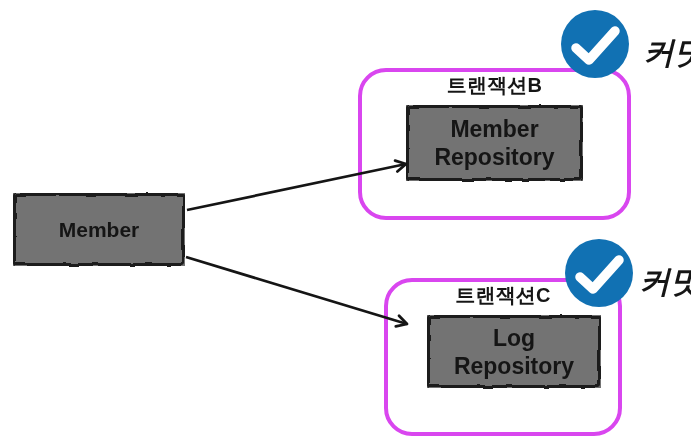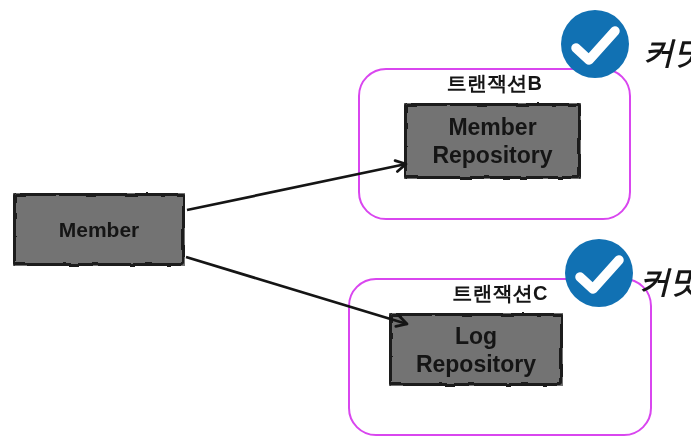--- a/index.html
+++ b/index.html
@@ -20,21 +20,21 @@
     position: absolute;
     left: 0;
     top: 0;
     z-index: 2;
     pointer-events: none;
   }
   
   .group {
     position: absolute;
     box-sizing: border-box;
-    border: 2px solid #d946ef;
+    border: 4px solid #d946ef;
     border-radius: 28px;
     background: transparent;
     z-index: 1;
   }
   .group-title {
     padding-top: 3px;
     text-align: center;
     font-size: 20px;
     line-height: 21px;
     font-weight: bold;
@@ -78,21 +78,21 @@
     z-index: 3;
     font-size: 31px;
     font-weight: bold;
     white-space: nowrap;
     font-style: italic;
   }
   
   #member-service { left: 13px;  top: 193px; width: 172px; height: 73px; }
   #group-b        { left: 358px; top: 68px;  width: 273px; height: 152px; }
   #repo-b         { left: 44px;  top: 33px;  width: 177px; height: 76px; }
-  #group-c        { left: 348px; top: 278px; width: 304px; height: 158px; }
+  #group-c        { left: 384px; top: 278px; width: 238px; height: 158px; }
   #repo-c         { left: 39px;  top: 33px;  width: 174px; height: 73px; }
   #badge-b        { left: 561px; top: 10px; }
   #badge-c        { left: 565px; top: 239px; }
   #commit-b       { left: 643px; top: 32px; }
   #commit-c       { left: 639px; top: 261px; }
 </style>
 </head>
 <body>
 
 <div class="canvas">

